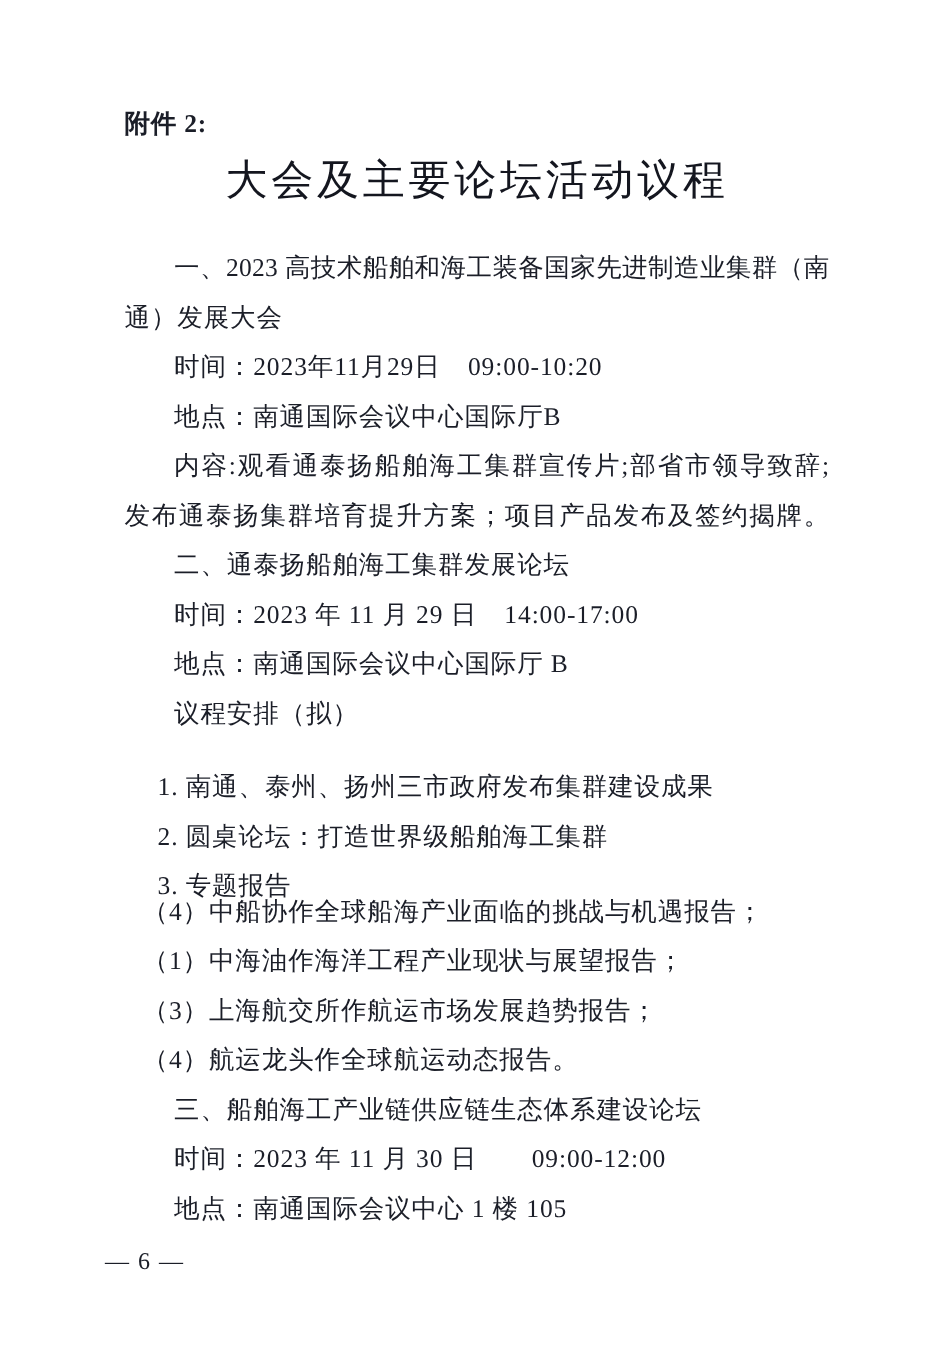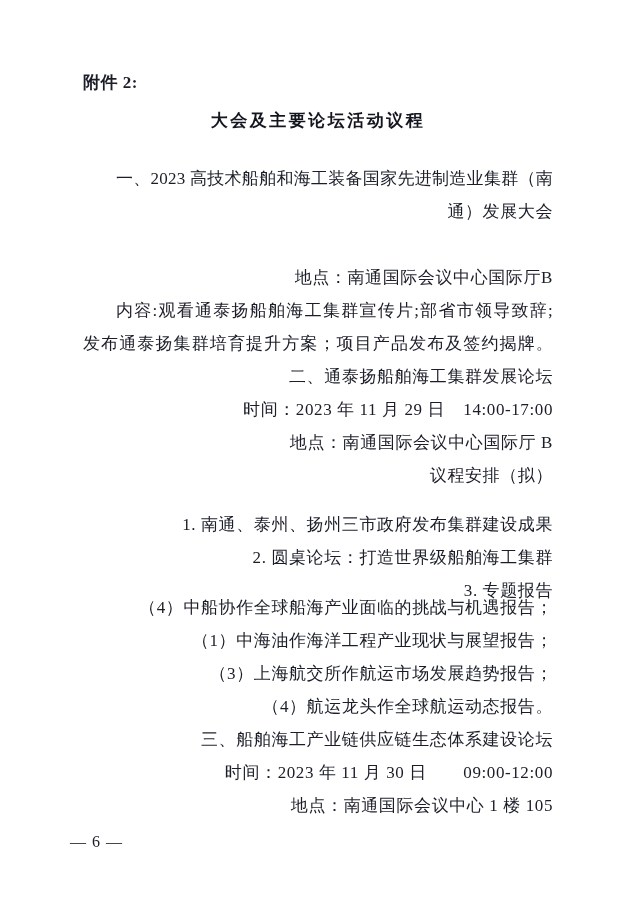--- a/index.html
+++ b/index.html
@@ -25,37 +25,36 @@
     font-weight: bold;
     letter-spacing: 0.5px;
   }
   .title {
     position: absolute;
     top: 102px;
     left: 83px;
     width: 470px;
     margin: 0;
     text-align: center;
-    font-size: 17px;
+    font-size: 28px;
     line-height: 38px;
-    font-weight: bold;
+    font-weight: normal;
     letter-spacing: 2.5px;
     color: #14161f;
   }
   .line {
     position: absolute;
     left: 83px;
     width: 470px;
     box-sizing: border-box;
     height: 33px;
     line-height: 33px;
     font-size: 17px;
     letter-spacing: 0.6px;
     white-space: pre;
-    text-align: right;
   }
   .bold { font-weight: normal; }
   .ind2    { padding-left: 33px; }  
   .indnum  { padding-left: 22px; margin-top: 16px; }  
   .indpar  { padding-left: 12px; }  
   .just {
     white-space: normal;
     text-align: justify;
     text-align-last: justify;
     text-justify: inter-character;
@@ -74,20 +73,21 @@
 <body>
 
 <div class="page">
 
   <div class="attach">附件 2:</div>
 
   <h1 class="title">大会及主要论坛活动议程</h1>
 
   <div class="line bold ind2 just" style="top:162px">一、2023 高技术船舶和海工装备国家先进制造业集群（南</div>
   <div class="line bold" style="top:195px">通）发展大会</div>
+  <div class="line ind2" style="top:228px">时间：2023年11月29日  09:00-10:20</div>
   <div class="line ind2" style="top:261px">地点：南通国际会议中心国际厅B</div>
   <div class="line ind2 just" style="top:294px">内容:观看通泰扬船舶海工集群宣传片;部省市领导致辞;</div>
   <div class="line bold ind2" style="top:360px">二、通泰扬船舶海工集群发展论坛</div>
 
   <div class="line just" style="top:327px">发布通泰扬集群培育提升方案；项目产品发布及签约揭牌。</div>
   <div class="line ind2" style="top:393px">时间：2023 年 11 月 29 日  14:00-17:00</div>
   <div class="line ind2" style="top:426px">地点：南通国际会议中心国际厅 B</div>
   <div class="line ind2" style="top:459px">议程安排（拟）</div>
   <div class="line indnum" style="top:492px">1. 南通、泰州、扬州三市政府发布集群建设成果</div>
   <div class="line indnum" style="top:525px">2. 圆桌论坛：打造世界级船舶海工集群</div>

